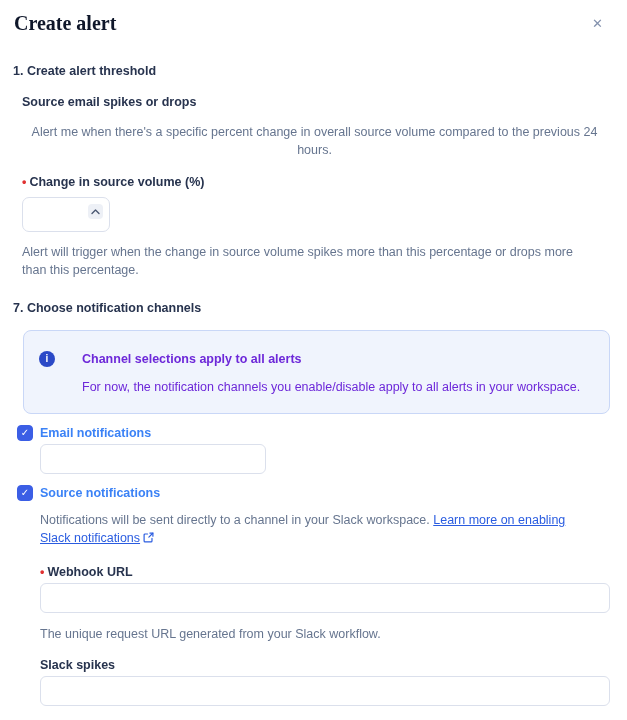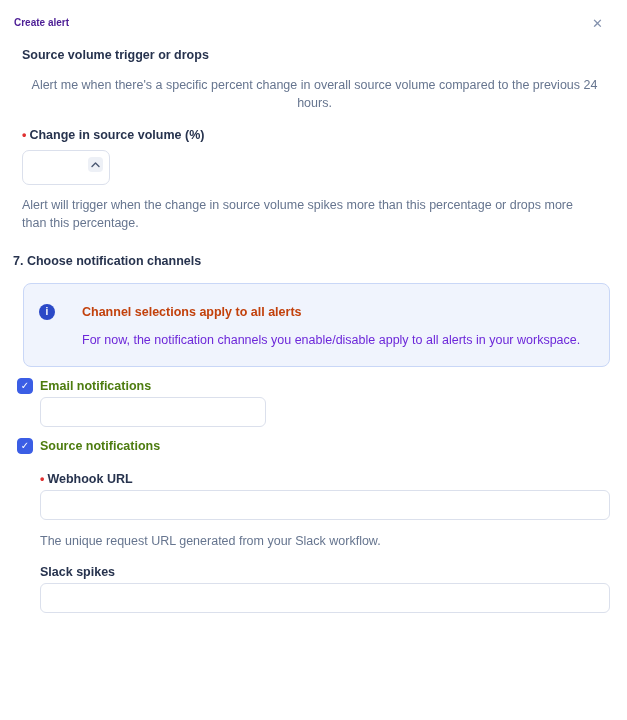--- a/index.html
+++ b/index.html
@@ -9,21 +9,21 @@
     font-family:"Liberation Sans", sans-serif;
     font-size:12.5px;
     line-height:18px;
     color:#66758f;
     overflow:hidden;
   }
   .modal { position:relative; width:627px; height:720px; background:#fff; }
 
   
   .header { display:flex; justify-content:space-between; align-items:flex-start; padding:13px 24px 0 14px; }
-  .title { font-size:10px; line-height:20px; font-weight:bold; color:#4c1d95; }
+  .title { font-size:20px; line-height:20px; font-weight:bold; color:#0f172a;font-family:Liberation Serif, serif; }
   .close-btn { color:#8391ad; font-size:13px; line-height:13px; margin-top:4px; cursor:pointer; }
 
   
   .sec-heading { font-weight:bold; color:#27334e; margin-left:13px; }
   .h1 { margin-top:29px; }
   .h2 { margin-top:20px; }
 
   .s1-body { margin-left:22px; margin-right:20px; }
   .subheading { font-weight:bold; color:#27334e; margin-top:13px; }
   .desc { margin-top:12px;text-align:center; }
@@ -48,33 +48,33 @@
     background:#f0f4fd; border:1px solid #c9d7f7; border-radius:8px;
     padding:19px 18px 17px 15px;
     display:flex; align-items:flex-start;
   }
   .info-icon {
     flex:0 0 16px; width:16px; height:16px; border-radius:50%;
     background:#2b49c7; color:#fff; font-weight:bold; font-size:10px; line-height:16px;
     text-align:center; margin-top:1px;
   }
   .banner-text { margin-left:27px; }
-  .banner-title { font-weight:bold; color:#c2410c; }
+  .banner-title { font-weight:bold; color:#6d28d9; }
   .banner-body { margin-top:10px; color:#6d28d9; }
 
   
   .check-block { margin-left:17px; margin-right:19px; }
   .check-row { display:flex; align-items:flex-start; cursor:pointer; }
   .checkbox {
     flex:0 0 16px; width:16px; height:16px; border-radius:4px; margin-top:1px;
     display:flex; align-items:center; justify-content:center;
     font-size:10px; line-height:10px;
   }
   .checkbox.checked { background:#3b5ee5; color:#fff; border:1px solid #3b5ee5; }
-  .check-label { font-weight:bold; color:#4d7c0f; margin-left:7px; }
+  .check-label { font-weight:bold; color:#3b82f6; margin-left:7px; }
 
   .indent { margin-left:23px; }
   .helper { color:#66758f; }
   .text-input {
     display:block; height:30px; border:1px solid #dbe0ec; border-radius:6px;
     background:#fff; padding:0 10px; font:inherit; color:#27334e; outline:none;
   }
   .email-input { width:226px; margin-top:2px; }
   .wide-input { width:570px; margin-top:2px; }
 
@@ -90,23 +90,24 @@
 </head>
 <body>
 
 <div class="modal">
 
   <div class="header">
     <div class="title">Create alert</div>
     <div class="close-btn">✕</div>
   </div>
 
+  <div class="sec-heading h1">1. Create alert threshold</div>
 
   <div class="s1-body">
-    <div class="subheading">Source volume trigger or drops</div>
+    <div class="subheading">Source email spikes or drops</div>
     <div class="desc">Alert me when there's a specific percent change in overall source volume compared to the previous 24 hours.</div>
 
     <div class="field-label">
       <span class="req-dot">•</span><span>Change in source volume (%)</span>
     </div>
 
     <div class="num-input-wrap">
       <input class="num-input" type="text" value="" style="">
       <div class="stepper">
         <svg width="9" height="6" viewBox="0 0 9 6">
@@ -141,20 +142,25 @@
   </div>
 
   <div class="check-block slack-block">
     <div class="check-row">
       <span class="checkbox checked">
           <span>✓</span>
         </span>
       <span class="check-label">Source notifications</span>
     </div>
     <div class="indent">
+      <div class="slack-desc"><span>Notifications will be sent directly to a channel in your Slack workspace. </span><a class="link">Learn more on enabling Slack notifications</a><span class="ext-icon"><svg width="11" height="11" viewBox="0 0 12 12">
+              <path d="M9.8 7v2.8a1 1 0 0 1-1 1H2.2a1 1 0 0 1-1-1V3.2a1 1 0 0 1 1-1H5" fill="none" stroke="#2a5ce0" stroke-width="1.3" stroke-linecap="round"></path>
+              <path d="M7.5 1.2h3.3v3.3" fill="none" stroke="#2a5ce0" stroke-width="1.3" stroke-linecap="round"></path>
+              <path d="M10.6 1.4 6.4 5.6" fill="none" stroke="#2a5ce0" stroke-width="1.3" stroke-linecap="round"></path>
+            </svg></span></div>
 
       <div class="webhook-label">
         <span class="req-dot">•</span><span>Webhook URL</span>
       </div>
       <input class="text-input wide-input" type="text" value="" style="">
       <div class="helper webhook-helper">The unique request URL generated from your Slack workflow.</div>
 
       <div class="channel-label">Slack spikes</div>
       <input class="text-input wide-input" type="text" value="" style="">
 

